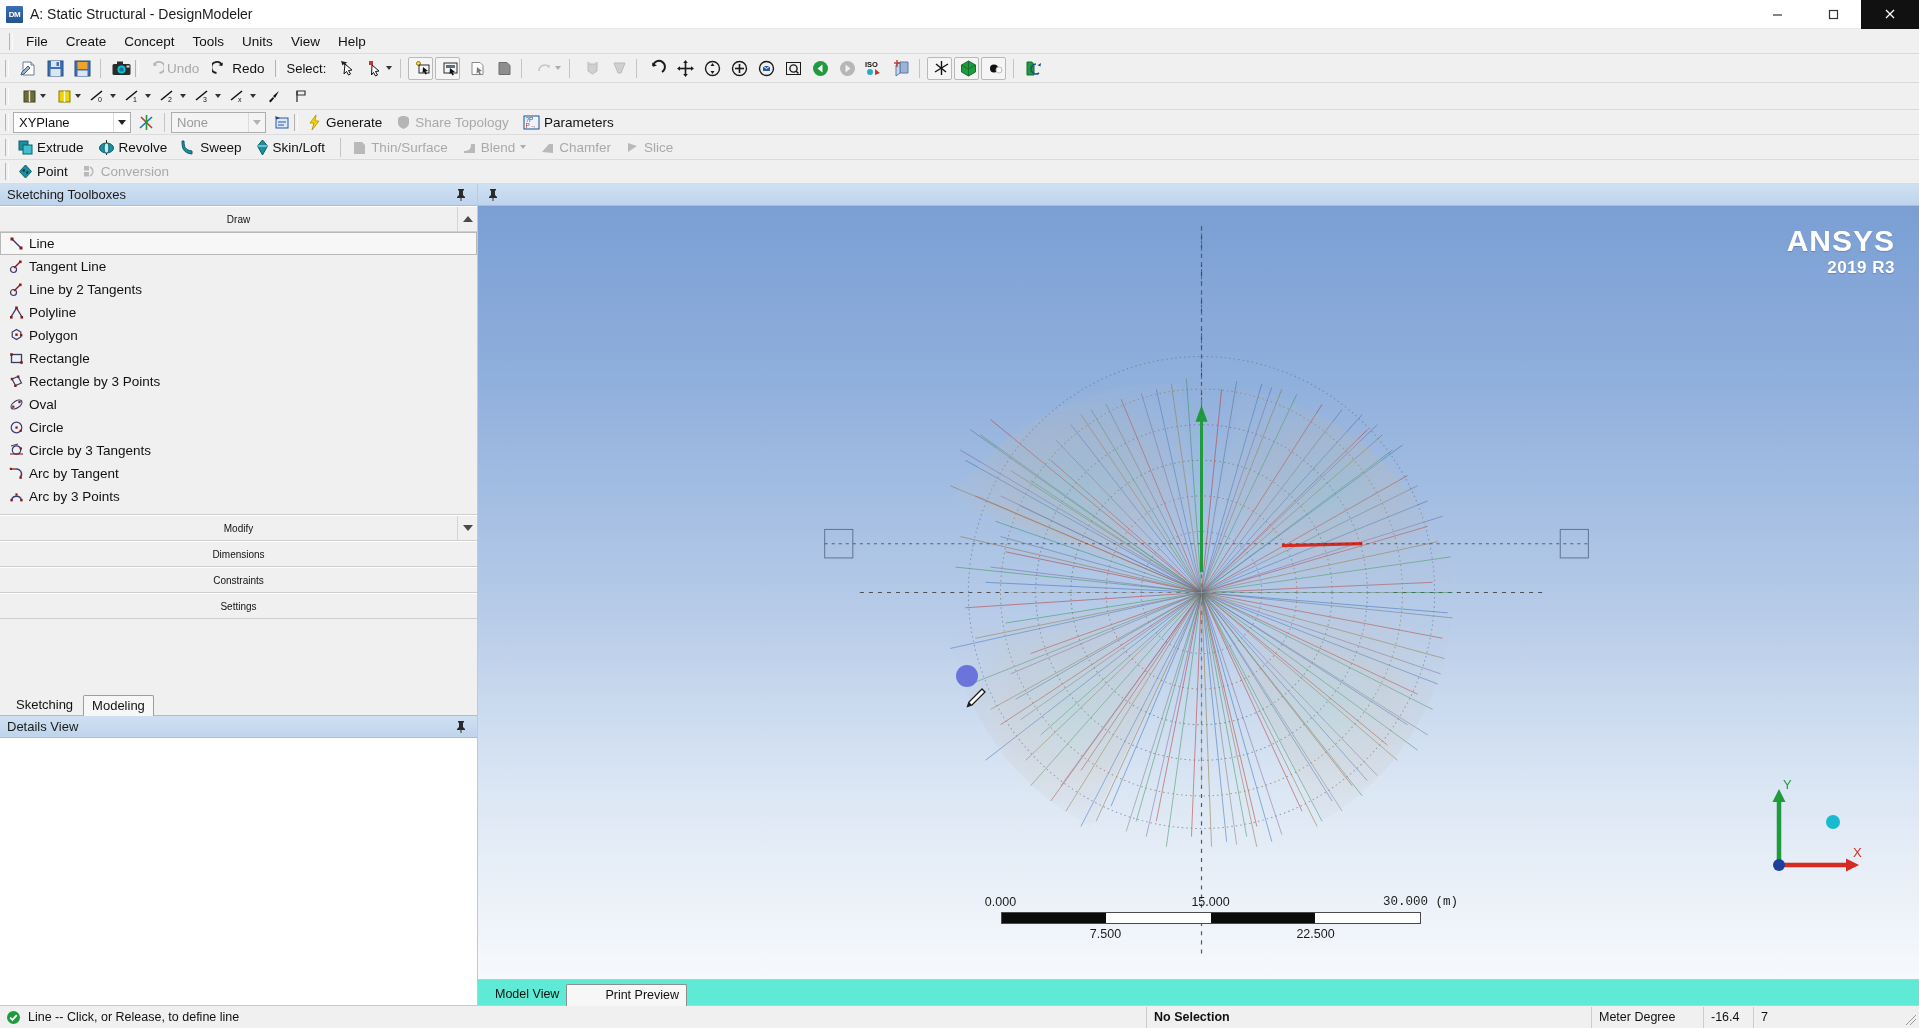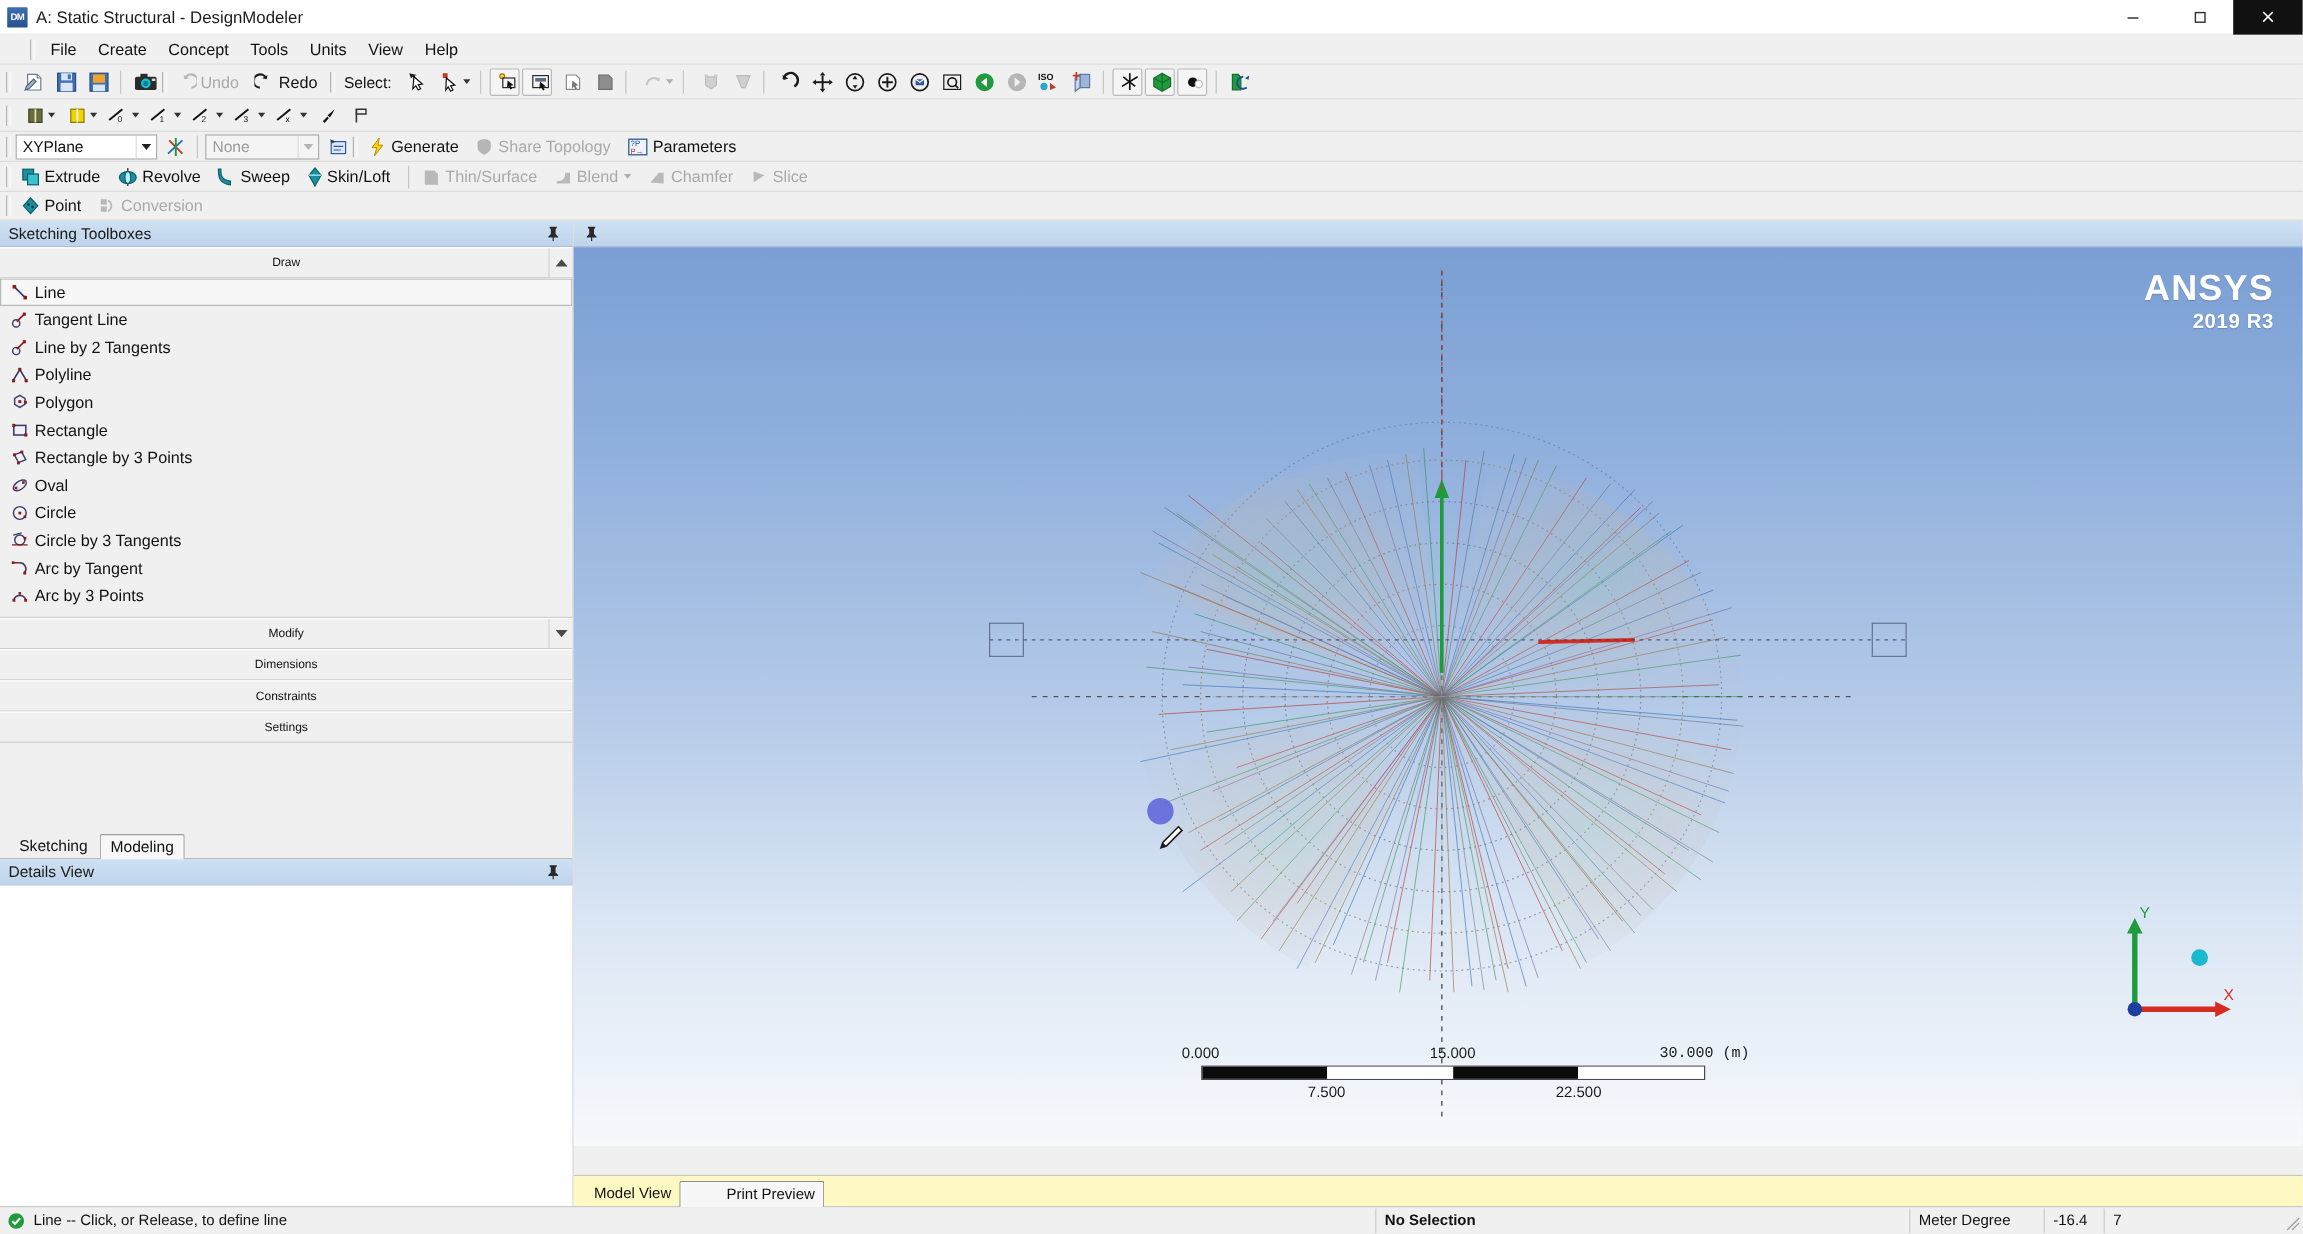--- a/index.html
+++ b/index.html
@@ -32,21 +32,21 @@
   .winbtn {
     width: 56px; height: 29px; display:flex; align-items:center; justify-content:center;
     color: #3b3b3b;
   }
   .winbtn svg { display:block; }
   .winbtn.close { background: #111111; color:#fff; width:58px; }
 
   
   .menubar {
     height: 25px; background: #f0f0f0; display: flex; align-items: center;
-    padding-left: 24px; border-bottom: 1px solid #dcdcdc; flex: 0 0 25px;
+    padding-left: 8px; border-bottom: 1px solid #dcdcdc; flex: 0 0 25px;
   }
   .menu-item {
     padding: 3px 9px; font-size: 13.5px; color: #111; cursor: default;
   }
 
   
   .toolbar {
     background: #f0f0f0; display: flex; align-items: center;
     border-bottom: 1px solid #dcdcdc; padding-left: 4px; position: relative;
   }
@@ -175,21 +175,21 @@
   .rl-top { position:relative; height:17px; }
   .rl-bot { position:relative; height:17px; }
   .rl-lab { position:absolute; font-size:12.5px; color:#1a1a1a; transform:translateX(-50%); white-space:nowrap;}
   .rl-bar { display:flex; height:12px; border:1px solid #4a4a4a; }
   .rl-seg { flex:1; }
   .rl-seg.on { background:#0b0b0b; }
   .rl-seg.off { background:#ffffff; }
 
   .gfx-tabs {
     height: 26px; flex:0 0 26px; display:flex; align-items:flex-end;
-    background:#fef9c3; padding-left:10px; border-top:1px solid #c8c8c8;margin-top:24px;
+    background:#5eead4; padding-left:10px; border-top:1px solid #c8c8c8;
   }
   .gtab { font-size:12.5px; color:#111; padding: 3px 7px 4px 7px; }
   .gtab.active { border:1px solid #8d8d8d; border-bottom:none; background:#f7f7f7; border-radius:2px 2px 0 0; position:relative; top:1px;padding-left:38px;}
 
   
   .statusbar {
     height: 23px; flex:0 0 23px; display:flex; align-items:center;
     background:#f0f0f0; border-top:1px solid #c9c9c9; font-size:12.5px; color:#111;
   }
   .sb-cell { height:21px; display:flex; align-items:center; padding:0 7px; border-right:1px solid #cdcdcd; white-space:nowrap;}

